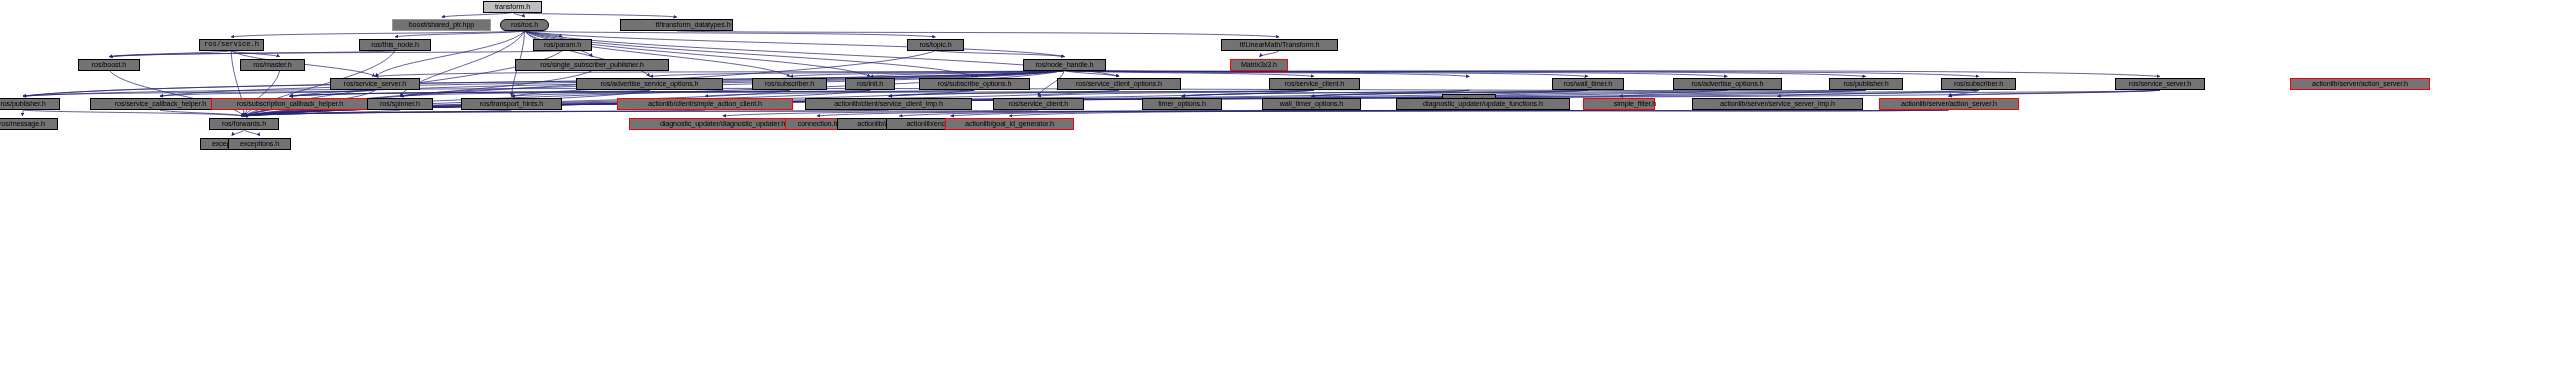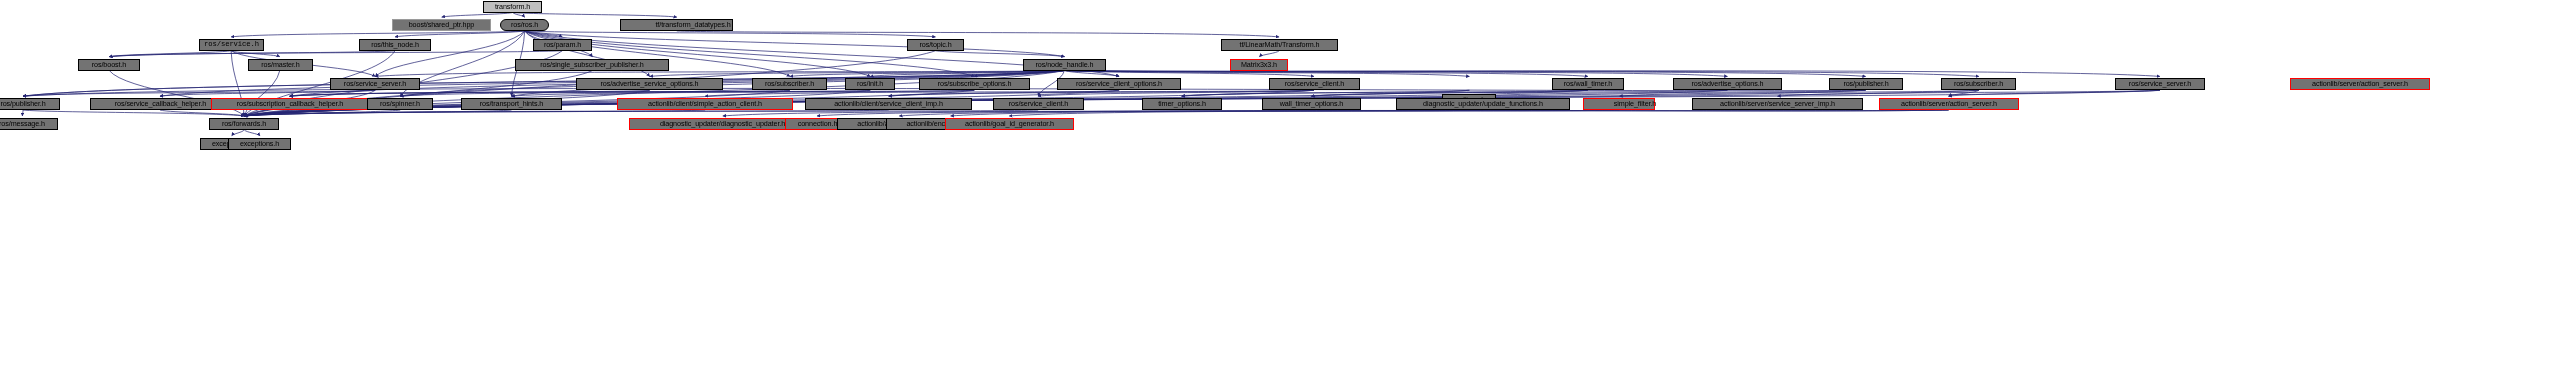--- a/index.html
+++ b/index.html
@@ -159,21 +159,21 @@
       <div class="node root" style="left: 483px; top: 0.7px; width: 59px;">transform.h</div>
       <div class="node gray" style="left: 392px; top: 19px; width: 99px;">boost/shared_ptr.hpp</div>
       <div class="node" style="left: 500px; top: 19px; width: 49px; border-radius: 6px;">ros/ros.h</div>
       <div class="node" style="left: 620px; top: 19px; width: 113px; padding-left: 33px;">tf/transform_datatypes.h</div>
       <div class="node" style="left: 199px; top: 39px; width: 65px; font-family: Liberation Mono, monospace;">ros/service.h</div>
       <div class="node" style="left: 359px; top: 39px; width: 72px;">ros/this_node.h</div>
       <div class="node" style="left: 533px; top: 39px; width: 59px;">ros/param.h</div>
       <div class="node" style="left: 907px; top: 39px; width: 57px;">ros/topic.h</div>
       <div class="node" style="left: 1221px; top: 39px; width: 117px;">tf/LinearMath/Transform.h</div>
       <div class="node" style="left: 78px; top: 59px; width: 62px;">ros/boost.h</div>
-      <div class="node" style="left: 248px; top: 59px; width: 65px;">ros/master.h</div>
+      <div class="node" style="left: 240px; top: 59px; width: 65px;">ros/master.h</div>
       <div class="node" style="left: 515px; top: 59px; width: 154px;">ros/single_subscriber_publisher.h</div>
       <div class="node" style="left: 1023px; top: 59px; width: 83px;">ros/node_handle.h</div>
       <div class="node red" style="left: 1230px; top: 59px; width: 58px;">Matrix3x3.h</div>
       <div class="node" style="left: 330px; top: 78px; width: 90px;">ros/service_server.h</div>
       <div class="node" style="left: 576px; top: 78px; width: 147px;">ros/advertise_service_options.h</div>
       <div class="node" style="left: 752px; top: 78px; width: 75px;">ros/subscriber.h</div>
       <div class="node" style="left: 845px; top: 78px; width: 50px;">ros/init.h</div>
       <div class="node" style="left: 919px; top: 78px; width: 111px;">ros/subscribe_options.h</div>
       <div class="node" style="left: 1057px; top: 78px; width: 124px; text-align: center;">ros/service_client_options.h</div>
       <div class="node" style="left: 1269px; top: 78px; width: 91px;">ros/service_client.h</div>

